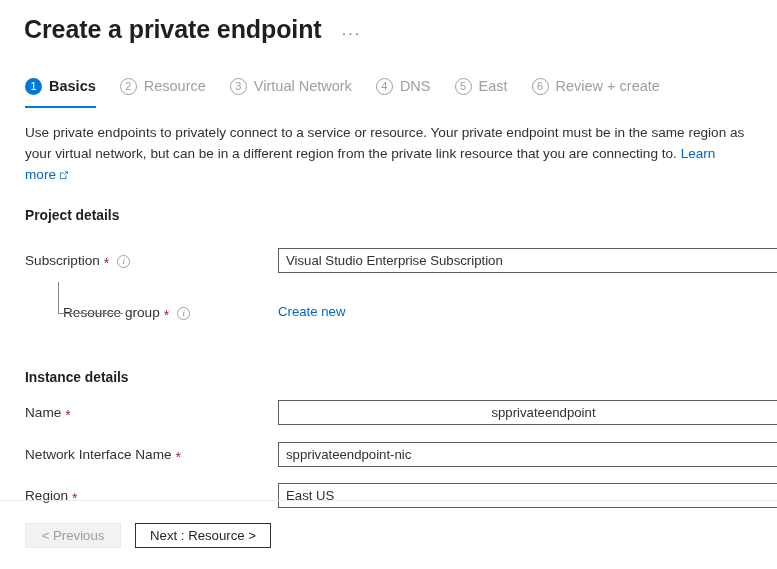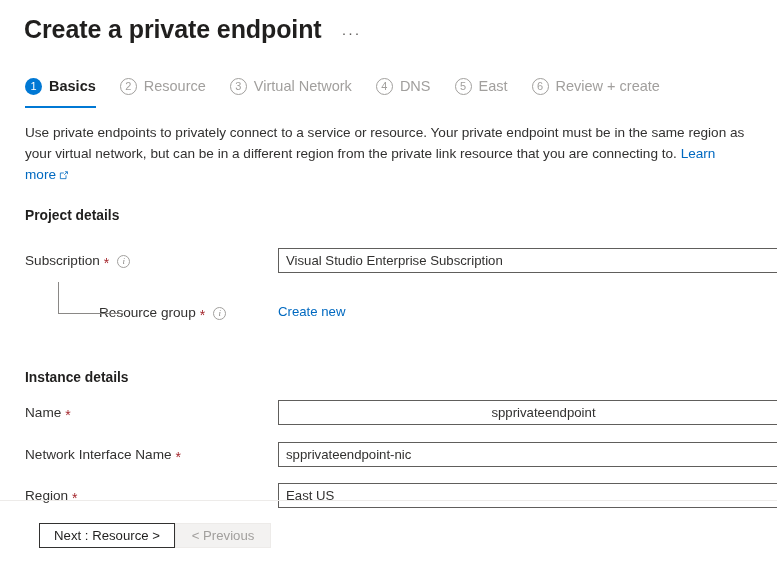--- a/index.html
+++ b/index.html
@@ -329,21 +329,21 @@
           <svg width="11" height="7" viewBox="0 0 11 7">
             <path d="M0.6 0.8 L5.5 5.6 L10.4 0.8" fill="none" stroke="#323130" stroke-width="1.1"></path>
           </svg>
         </span>
     </div>
   </div>
 </div>
 
 <div class="field-row" style="margin-top:7px;height:44px;">
   <div class="tree-connector"></div>
-  <div class="field-label" style="margin-left:74px;padding-top:22px;">
+  <div class="field-label" style="margin-left:38px;padding-top:22px;">
     <span>Resource group</span>
     <span class="req">*</span>
     <span class="info-icon">i</span>
   </div>
   <div class="control" style="top:18px;">
     <a class="link sub-link">Create new</a>
   </div>
 </div>
 
 <div class="section-head" style="margin-top:44px;">Instance details</div>
@@ -394,15 +394,15 @@
           <svg width="11" height="7" viewBox="0 0 11 7">
             <path d="M0.6 0.8 L5.5 5.6 L10.4 0.8" fill="none" stroke="#323130" stroke-width="1.1"></path>
           </svg>
         </span>
     </div>
   </div>
 </div>
 
 <div class="divider"></div>
 <div class="footer">
+  <div class="btn disabled">&lt; Previous</div>
   <div class="btn default">Next : Resource &gt;</div>
-  <div class="btn disabled">&lt; Previous</div>
 </div>
 
 </body></html>

